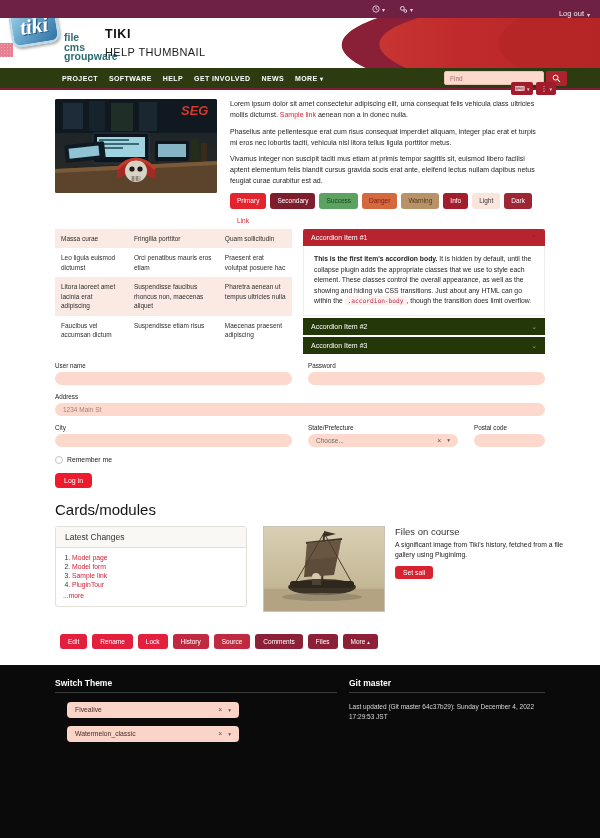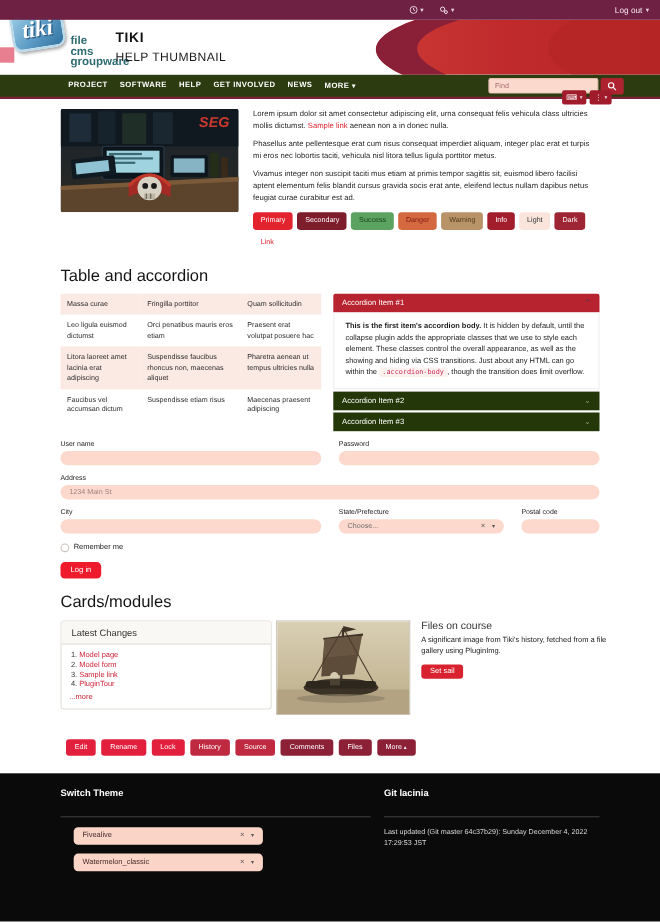--- a/index.html
+++ b/index.html
@@ -6,21 +6,21 @@
   html,body { background:#e9e9e9; }
   body { font-family:"Liberation Sans", sans-serif; }
   .page { position:relative; width:600px; height:838px; margin:0 auto; background:#fff;
           display:flex; flex-direction:column; overflow:hidden; }
 
   
   .topbar { position:relative; height:18px; background:#6e2142; flex:0 0 auto; z-index:5; }
   .topbar .tb-icons { position:absolute; left:372px; top:0; height:18px; display:flex; align-items:center; gap:14px; }
   .tb-item { display:flex; align-items:center; gap:2px; color:#f2e3ea; font-size:7px; cursor:pointer; }
   .tb-caret { font-size:6px; color:#e8d3dd; }
-  .tb-logout { position:absolute; right:10px; top:0; height:18px; display:flex; align-items:center; gap:3px;
+  .tb-logout { position:absolute; right:10px; top:0; height:18px; display:flex; align-items:flex-end; gap:3px;
                color:#f6eaef; font-size:7.5px; cursor:pointer; }
 
   
   .header { position:relative; height:50px; background:#fff; flex:0 0 auto; z-index:4; }
   .swoosh { position:absolute; right:0; top:0; width:380px; height:50px; }
   .logo { position:absolute; left:8px; top:-13px; width:100px; height:72px; }
   .logo-tile { position:absolute; left:2px; top:2px; width:48px; height:38px;
                background:linear-gradient(135deg,#9fd0e8 0%,#5a9ac4 55%,#32729f 100%);
                border:2px solid #b8d9e8; border-radius:9px; transform:rotate(-9deg);
                display:flex; align-items:center; justify-content:center;
@@ -106,21 +106,21 @@
   .fselect .grow { flex:1; }
   .sel-x { color:#555; font-size:7px; margin-right:6px; cursor:pointer; }
   .sel-caret { color:#555; font-size:5.5px; }
   .remember { display:flex; align-items:center; gap:4px; margin-top:9px; }
   .chk { width:8px; height:8px; border:1px solid #c9c2bf; border-radius:50%; background:#fff; cursor:pointer; }
   .remember label { font-size:6.8px; color:#222; }
   .login-btn { margin-top:9px; width:fit-content; background:#ee1b2d; color:#fff; border:none;
                border-radius:4px; font-size:7px; padding:4px 9px; cursor:pointer; font-family:"Liberation Sans", sans-serif; }
 
   
-  .cards-row { display:flex; gap:4px; margin-top:4px; align-items:flex-start; }
+  .cards-row { display:flex; gap:16px; margin-top:4px; align-items:flex-start; }
   .card-latest { width:192px; border:1px solid #e2ded8; border-radius:3px; flex:0 0 auto; }
   .card-latest .chead { background:#faf8f5; border-bottom:1px solid #e2ded8; padding:5px 9px; font-size:8.5px; color:#333; }
   .card-latest ol { margin:6px 0 4px 16px; }
   .card-latest li { font-size:6.8px; color:#333; margin:2px 0; }
   .card-latest li span { color:#cc1f33; cursor:pointer; }
   .more-link { display:block; font-size:6.8px; color:#cc1f33; margin:0 0 7px 7px; cursor:pointer; }
   .card-course { flex:1; display:flex; gap:10px; }
   .course-img { width:122px; height:86px; border:1px solid #c9c3b6; flex:0 0 auto; }
   .course-title { font-size:9.5px; color:#333; font-weight:500; }
   .course-text { font-size:6.8px; color:#222; line-height:1.5; margin-top:3px; width:170px; }
@@ -132,21 +132,21 @@
   .abtn { color:#fff; font-size:6.5px; padding:4px 8px; border-radius:3px; cursor:pointer; white-space:nowrap; }
   .a-bright { background:#e2203e; }
   .a-mid { background:#bf2a41; }
   .a-dark { background:#8c2037; }
 
   
   .footer { margin-top:16px; flex:1 1 auto; background:#0a0a0a; }
   .footer-inner { width:490px; margin:0 auto; padding-top:13px; display:flex; justify-content:space-between; }
   .fcol-left { width:282px; }
   .fcol-right { width:196px; }
-  .fhead { color:#fff; font-size:8.5px; font-weight:bold; padding-bottom:16px; border-bottom:1px solid #3c3c3c; margin-bottom:9px; }
+  .fhead { color:#fff; font-size:8.5px; font-weight:bold; padding-bottom:4px; border-bottom:1px solid #3c3c3c; margin-bottom:9px; }
   .theme-select { width:172px; height:16px; background:#fbd4c8; border-radius:4px; display:flex; align-items:center;
                   padding:0 8px; margin-left:12px; margin-bottom:8px; cursor:pointer; }
   .theme-select .tname { flex:1; font-size:6.8px; color:#4a2a2a; }
   .git-text { font-size:6.5px; color:#d8d8d8; line-height:1.65; }
 </style>
 </head>
 <body>
 
 <div class="page">
 
@@ -284,21 +284,20 @@
           <span class="badge b-danger">Danger</span>
           <span class="badge b-warning">Warning</span>
           <span class="badge b-info">Info</span>
           <span class="badge b-light">Light</span>
           <span class="badge b-dark">Dark</span>
           <span class="badge b-link">Link</span>
         </div>
       </div>
     </div>
 
-    <h2 class="section-title">Table and accordion</h2>
 
     <div class="two-col">
       <table class="sample">
         <tbody>
             <tr>
           <td>Massa curae</td>
           <td>Fringilla porttitor</td>
           <td>Quam sollicitudin</td>
         </tr>
         <tr>
@@ -452,19 +451,19 @@
           <span class="sel-x">×</span>
           <span class="sel-caret">▾</span>
         </div>
         <div class="theme-select">
           <span class="tname">Watermelon_classic</span>
           <span class="sel-x">×</span>
           <span class="sel-caret">▾</span>
         </div>
       </div>
       <div class="fcol-right">
-        <div class="fhead">Git lacinia</div>
+        <div class="fhead">Git master</div>
         <div class="git-text">Last updated  (Git master 64c37b29):  Sunday December 4, 2022 17:29:53 JST</div>
       </div>
     </div>
   </div>
 
 </div>
 
 </body></html>

